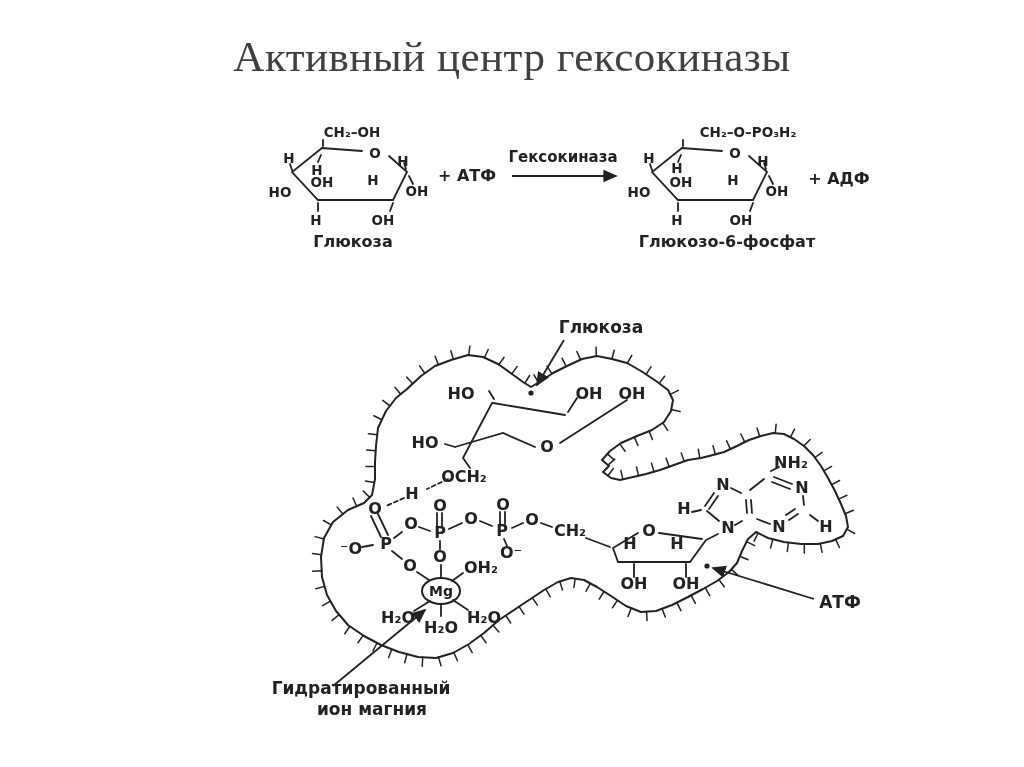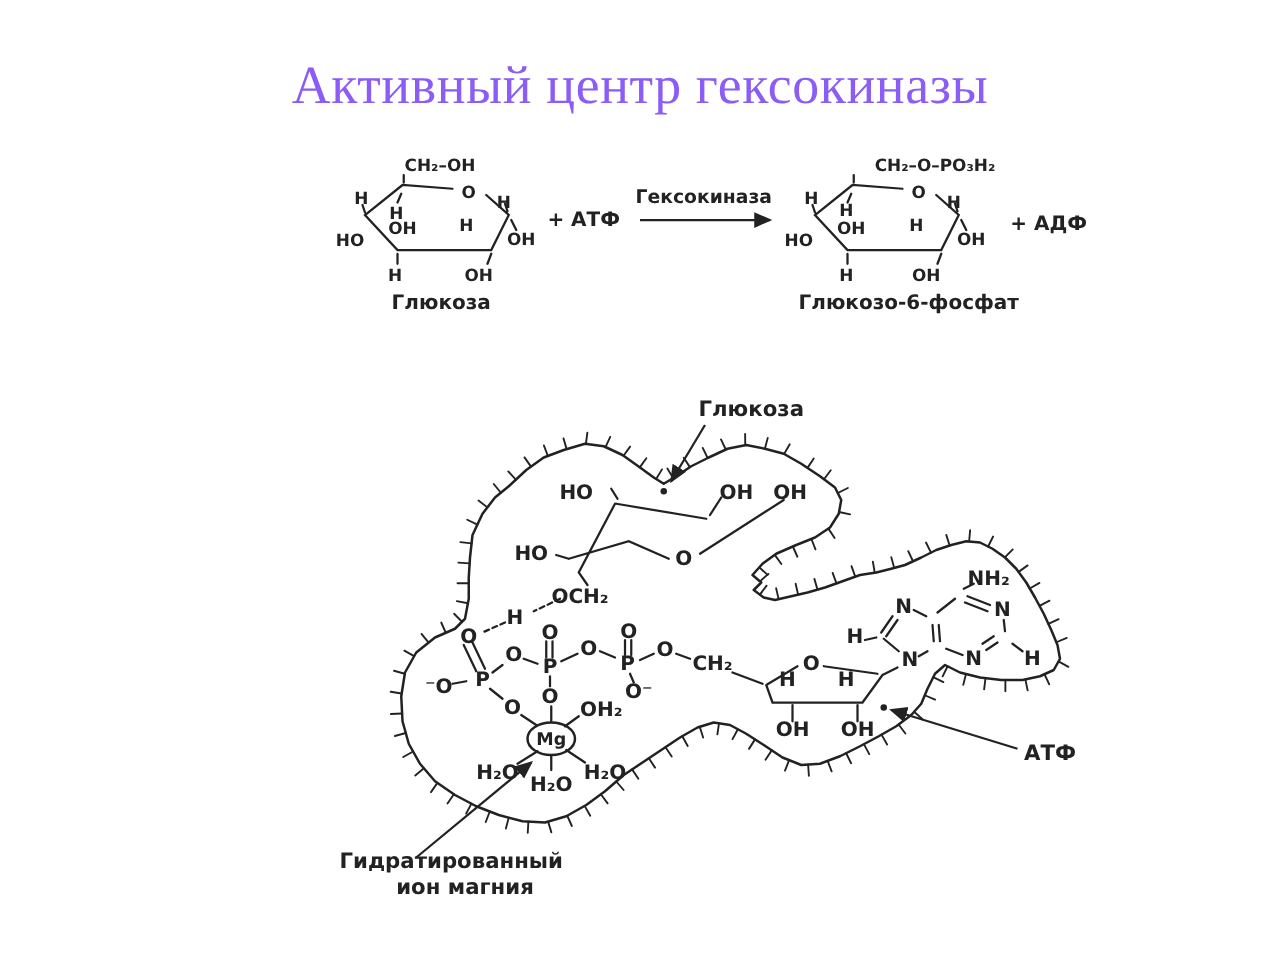--- a/index.html
+++ b/index.html
@@ -22,21 +22,21 @@
   .hairy{stroke:var(--ink);stroke-width:2;fill:none;stroke-linejoin:round;stroke-linecap:round;}
   .ticks line{stroke:var(--ink);stroke-width:1.5;stroke-linecap:round;}
   .arrow{stroke:var(--ink);stroke-width:1.8;fill:none;}
   .dot{fill:var(--ink);}
   #ah path{fill:var(--ink);}
 </style>
 </head>
 <body>
 
 <div id="slide" style="background: rgb(255, 255, 255);">
-  <div id="title" style="color: #8b5cf6; margin-top: 12px;">Активный центр гексокиназы</div>
+  <div id="title" style="color: #404040;">Активный центр гексокиназы</div>
 
   <svg width="1024" height="767" viewBox="0 0 1024 767">
     <defs>
       <marker id="ah" markerWidth="9" markerHeight="8" refX="7" refY="3.5" orient="auto">
         <path d="M0,0 L8,3.5 L0,7 Z"></path>
       </marker>
     </defs>
 
     <g>
       <path class="bond" d="M362,151 L322,148 L292,172 L318,200 L393,200 L407,172 L389,156 M323,146 L323,140 M292,170 L290,164 M321,155 L318,162 M406,169 L404,163 M409,176 L413,184 M393,203 L390,211 M318,203 L318,211"></path>

